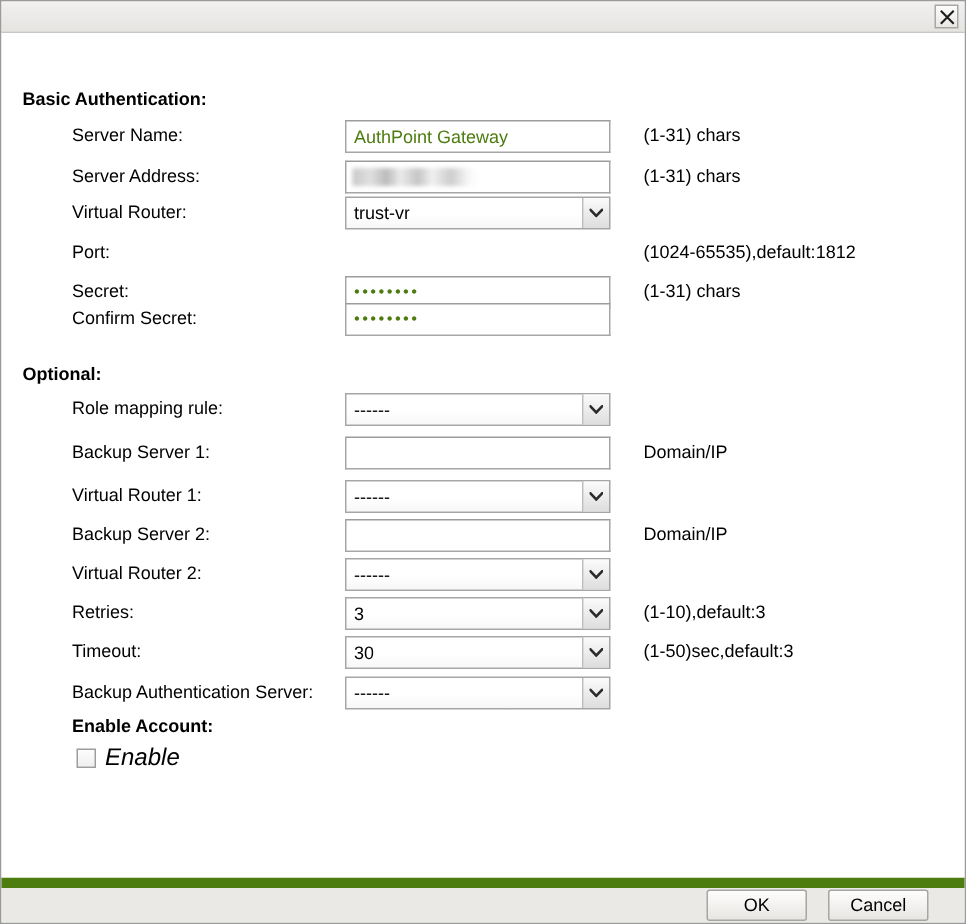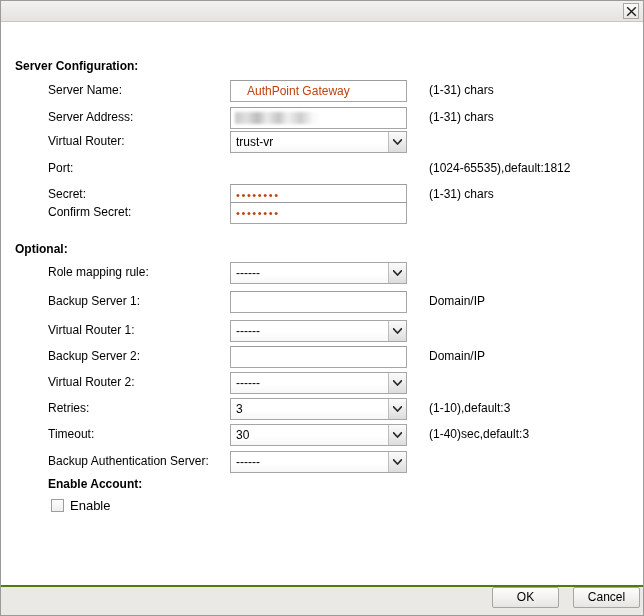--- a/index.html
+++ b/index.html
@@ -110,22 +110,22 @@
 
   .textbox {
     width: 100%;
     height: 100%;
     box-sizing: border-box;
     border: 1px solid #a6a6a6;
     border-top-color: #9c9c9c;
     background: #ffffff;
     font-family: "Liberation Sans", sans-serif;
     font-size: 12px;
-    color: #c2410c;
-    padding: 0 0 0 16px;
+    color: #4d7c0f;
+    padding: 0 0 0 5px;
     line-height: 20px;
     outline: none;
     display: block;
   }
   .textbox.readonly-blur {
     position: relative;
     overflow: hidden;
   }
   .blur-mask {
     position: absolute;
@@ -213,36 +213,38 @@
     height: 13px;
     box-sizing: border-box;
     border: 1px solid #9d9d9d;
     background: linear-gradient(to bottom, #fdfdfd, #efefef);
     cursor: pointer;
   }
   .cbox-label {
     position: absolute;
     left: 69px;
     top: 0px;
-    font-size: 13px;
+    font-size: 16px;
     line-height: 15px;
     color: #000;
     white-space: nowrap;
+    font-style: italic;
   }
 
   
   .footer {
     flex: 0 0 30px;
     height: 30px;
     box-sizing: border-box;
     background: #ebe9e6;
-    border-top: 2px solid #4d7c0f;
+    border-top: 7px solid #4d7c0f;
     display: flex;
+    align-items: center;
     justify-content: flex-end;
-    padding-right: 3px;
+    padding-right: 24px;
     gap: 14px;
   }
   .btn {
     width: 67px;
     height: 21px;
     box-sizing: border-box;
     border: 1px solid #a8a6a3;
     border-radius: 2px;
     background: linear-gradient(to bottom, #fdfdfd 0%, #f4f3f1 45%, #e7e5e2 100%);
     font-family: "Liberation Sans", sans-serif;
@@ -262,21 +264,21 @@
   <div class="titlebar">
     <div class="close-btn">
       <svg width="11" height="11" viewBox="0 0 11 11" aria-hidden="true">
         <path d="M1.2 1.2 L9.8 9.8 M9.8 1.2 L1.2 9.8" stroke="#1c1c1c" stroke-width="1.4" fill="none"></path>
       </svg>
     </div>
   </div>
 
   <div class="content">
 
-    <div class="section-title" style="top:37px;">Server Configuration:</div>
+    <div class="section-title" style="top:37px;">Basic Authentication:</div>
 
     <div class="row" style="top:58px;">
       <div class="row-label">Server Name:</div>
       <div class="field">
         <div class="textbox">AuthPoint Gateway</div>
       </div>
       <div class="hint">(1-31) chars</div>
     </div>
 
     <div class="row" style="top:85px;">
@@ -403,21 +405,21 @@
       <div class="field">
         <div class="select">
           <span class="select-text">30</span>
           <span class="select-arrow">
             <svg width="9" height="6" viewBox="0 0 9 6" aria-hidden="true">
               <path d="M0.5 0.8 L4.5 5 L8.5 0.8" fill="none" stroke="#2b2b2b" stroke-width="1.7" stroke-linecap="square"></path>
             </svg>
           </span>
         </div>
       </div>
-      <div class="hint">(1-40)sec,default:3</div>
+      <div class="hint">(1-50)sec,default:3</div>
     </div>
 
     <div class="row" style="top:429px;">
       <div class="row-label">Backup Authentication Server:</div>
       <div class="field">
         <div class="select">
           <span class="select-text">------</span>
           <span class="select-arrow">
             <svg width="9" height="6" viewBox="0 0 9 6" aria-hidden="true">
               <path d="M0.5 0.8 L4.5 5 L8.5 0.8" fill="none" stroke="#2b2b2b" stroke-width="1.7" stroke-linecap="square"></path>

